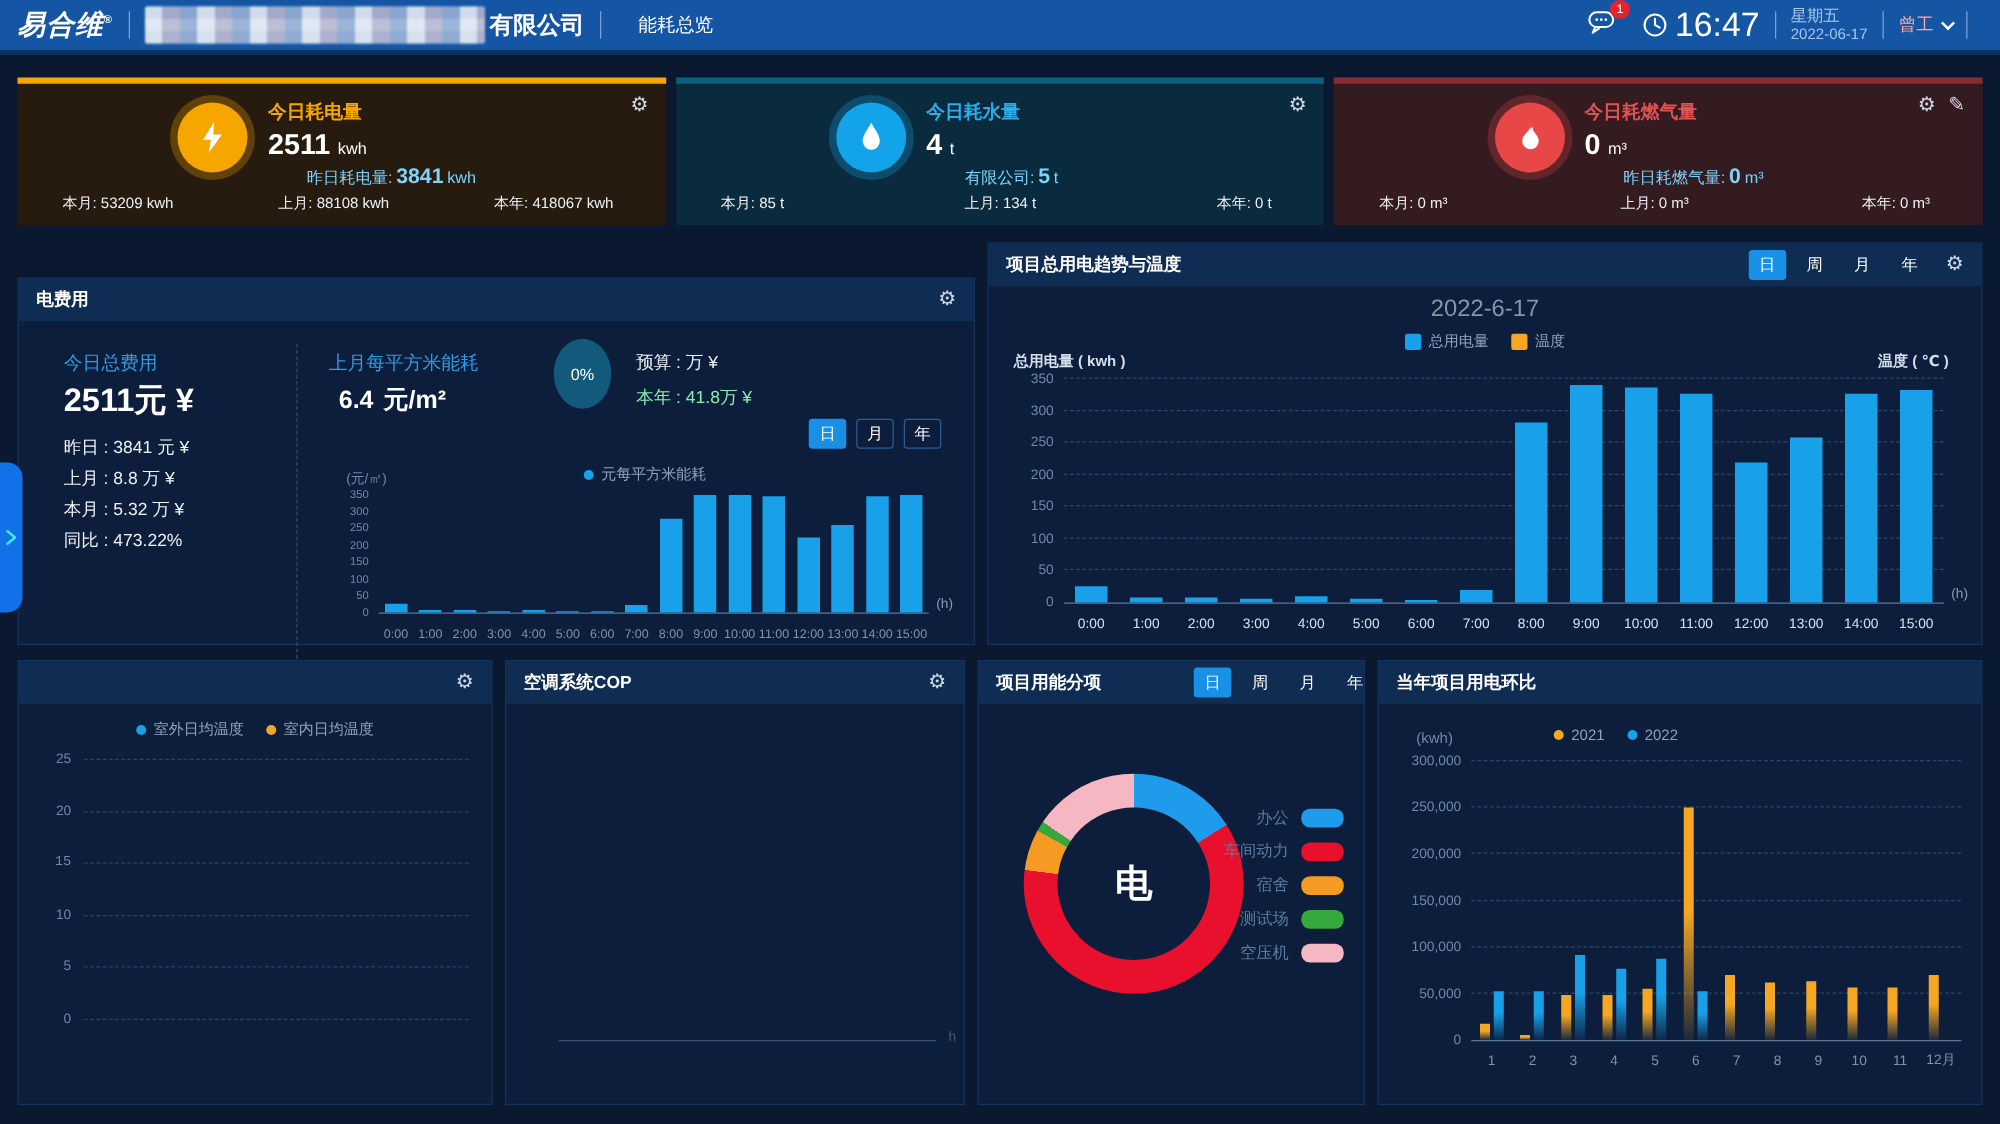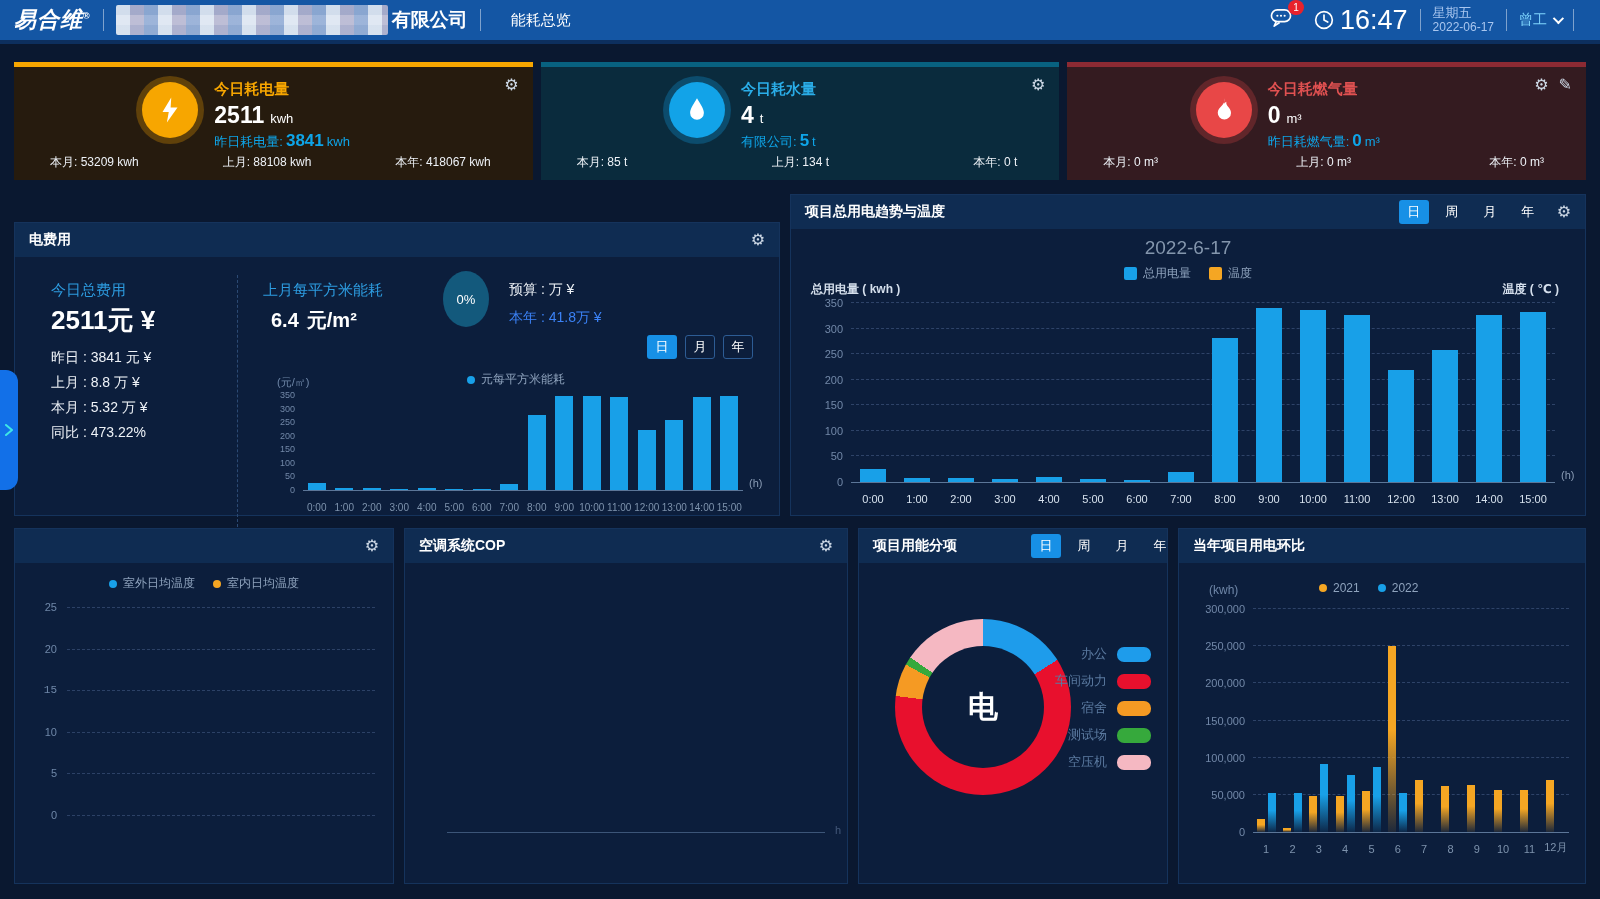--- a/index.html
+++ b/index.html
@@ -22,59 +22,59 @@
   .menu-item { font-size:15px; color:#fff; margin-left:18px; cursor:pointer; }
   .nav-right { margin-left:auto; display:flex; align-items:center; }
   .msg-wrap { position:relative; margin-right:22px; cursor:pointer; }
   .badge { position:absolute; top:-8px; right:-12px; background:#e8222c; color:#fff;
     font-size:10px; min-width:16px; height:15px; border-radius:8px; display:flex;
     align-items:center; justify-content:center; padding:0 4px; }
   .time { font-size:27px; color:#fff; margin-left:6px; }
   .datebox { line-height:1.15; color:#a9c6ef; }
   .weekday { font-size:13px; }
   .date { font-size:12px; }
-  .user { font-size:14px; color:#7dd3fc; display:flex; align-items:center; gap:6px; cursor:pointer; }
+  .user { font-size:14px; color:#fca5a5; display:flex; align-items:center; gap:6px; cursor:pointer; }
   .chev { width:8px; height:8px; border-right:2px solid #fff; border-bottom:2px solid #fff;
     transform:rotate(45deg) translateY(-2px); }
   
   .cards { display:flex; gap:8px; margin:18px 14px 14px 14px; }
   .card { flex:1; height:118px; position:relative; border-top:5px solid; }
   .card-elec { background:#261b0e; border-top-color:#f7a600; }
   .card-water { background:#0a2b3d; border-top-color:#086180; }
   .card-gas { background:#341b20; border-top-color:#8c2a33; }
   .card-main { display:flex; justify-content:center; gap:16px; margin-top:13px; }
   .kpi-icon { width:56px; height:56px; border-radius:50%; display:flex; align-items:center;
     justify-content:center; margin-top:2px; }
   .kpi-icon svg { width:30px; height:30px; }
   .icon-elec { background:#f7a600; box-shadow:0 0 0 6px rgba(247,166,0,.28); }
   .icon-water { background:#12a3e8; box-shadow:0 0 0 6px rgba(18,163,232,.28); }
   .icon-gas { background:#e84747; box-shadow:0 0 0 6px rgba(232,71,71,.25); }
   .kpi-text { min-width:190px; }
   .kpi-title { font-size:15px; font-weight:bold; margin-bottom:3px; }
   .t-elec { color:#f7a600; } .t-water { color:#2aade8; } .t-gas { color:#e05151; }
   .kpi-value { font-size:23px; font-weight:bold; color:#fff; }
   .kpi-unit { font-size:13px; font-weight:normal; margin-left:6px; }
-  .kpi-prev { font-size:13px; color:#0ea5e9; margin-top:2px; }
+  .kpi-prev { font-size:13px; color:#7dd3fc; margin-top:2px;margin-left:31px; }
   .kpi-prev b { font-size:17px; margin:0 3px; }
   .card-stats { position:absolute; left:0; right:0; bottom:9px; display:flex;
     justify-content:space-between; padding:0 42px 0 36px; font-size:12px; color:#eef2f7; }
   .card-icons { position:absolute; top:10px; right:14px; display:flex; gap:10px; }
   .ico-btn { color:#cdd8e5; font-size:16px; line-height:1; cursor:pointer; }
   
   .mid-row { display:flex; gap:10px; margin:0 14px; height:322px; }
   .bottom-row { display:flex; gap:10px; margin:12px 14px 0 14px; height:356px; }
   .panel { background:#0c1e3c; border:1px solid #15335c; position:relative; }
   .p-header { height:34px; background:#0f2c52; display:flex; align-items:center;
     padding:0 14px; }
   .p-title { font-size:14px; font-weight:bold; color:#fff; }
   .spacer { flex:1; }
   .p-elec-cost { width:766px; flex:none;margin-top:28px; }
   .p-trend { flex:1; }
   .p-temp { width:380px; flex:none; }
-  .p-cop { width:444px; flex:none; }
+  .p-cop { width:368px; flex:none; }
   .p-split { width:310px; flex:none; }
   .p-monthly { flex:1; }
   
   .tabs { display:flex; align-items:center; gap:8px; }
   .tab { min-width:30px; height:24px; padding:0 7px; display:flex; align-items:center;
     justify-content:center; font-size:13px; color:#fff; cursor:pointer; border-radius:3px; }
   .tab.active { background:#1790e6; }
   .tab.boxed { border:1px solid #2d5c94; }
   .tab.plain { }
   
@@ -83,21 +83,21 @@
   .cost-rows { position:absolute; left:36px; top:126px; font-size:14px; color:#eef2f7; }
   .cost-rows div { height:25px; }
   .v-divider { position:absolute; left:222px; top:52px; height:252px; border-left:1px dashed #2c4a74; }
   .sqm-label { position:absolute; left:248px; top:58px; font-size:15px; color:#2d9ce0; }
   .sqm-value { position:absolute; left:248px; top:82px; font-size:24px; font-weight:bold; color:#fff; }
   .sqm-value span { font-size:20px; margin-left:8px; }
   .gauge { position:absolute; left:428px; top:48px; width:46px; height:56px; border-radius:50%;
     background:#13597c; display:flex; align-items:center; justify-content:center;
     font-size:13px; color:#fff; }
   .budget-1 { position:absolute; left:494px; top:58px; font-size:14px; color:#eef2f7; }
-  .budget-2 { position:absolute; left:494px; top:86px; font-size:14px; color:#3b82f6; }
+  .budget-2 { position:absolute; left:494px; top:86px; font-size:14px; color:#86efac; }
   .cost-tabs { position:absolute; right:26px; top:112px; }
   .mini-legend { position:absolute; left:452px; top:148px; }
   .mini-chart { left:252px; right:36px; top:172px; height:118px; --pl:36px; --barw:18px; --xcolor:#7e93ad; }
   .mini-chart .ytick { font-size:9px; }
   .mini-chart .x-row { font-size:10px; }
   .ylab-mini { position:absolute; left:262px; top:152px; font-size:11px; color:#6f87a8; }
   
   .chart-title { position:absolute; left:0; right:0; top:42px; text-align:center;
     font-size:19px; color:#8496ad; }
   .trend-legend { position:absolute; left:0; right:0; top:70px; display:flex; justify-content:center; }

